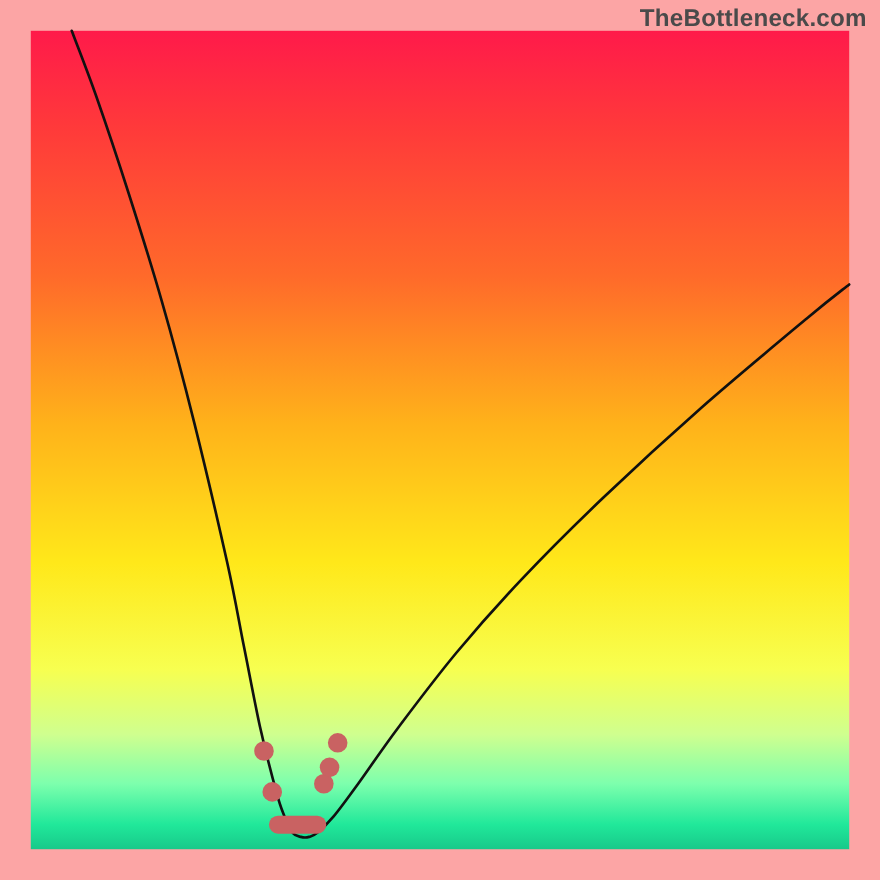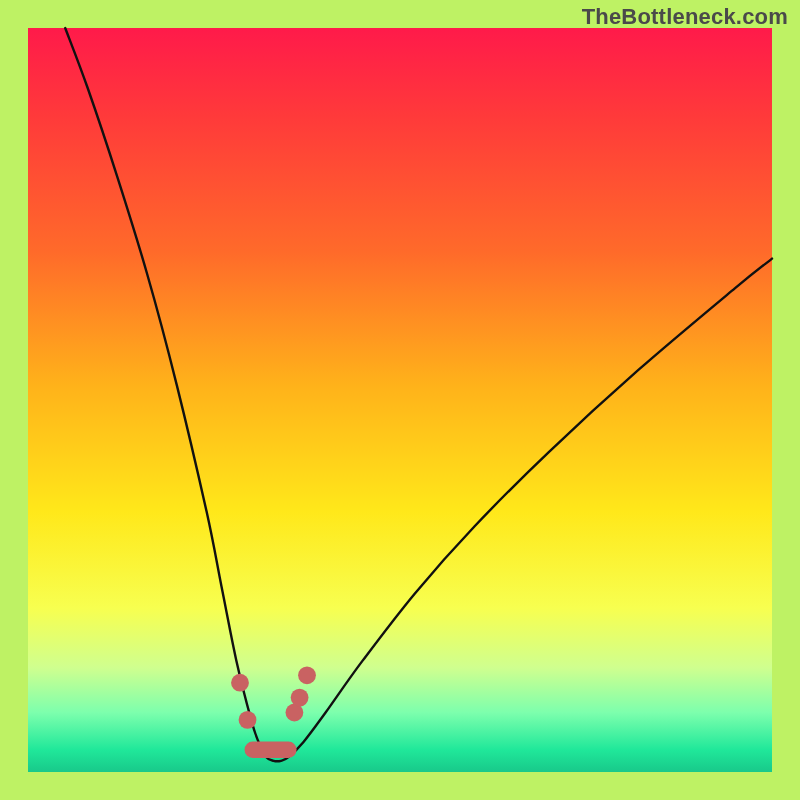--- a/index.html
+++ b/index.html
@@ -9,21 +9,21 @@
     height: 800px;
     background: #000;
     overflow: hidden;
   }
   .frame {
     position: absolute;
     left: 0;
     top: 0;
     width: 800px;
     height: 800px;
-    background: #bef264;
+    background: #fca5a5;
   }
   .plot-area {
     position: absolute;
     left: 28px;
     top: 28px;
     width: 744px;
     height: 744px;
     background: linear-gradient(to bottom,
       #ff1a4a 0%,
       #ff3a3a 12%,

